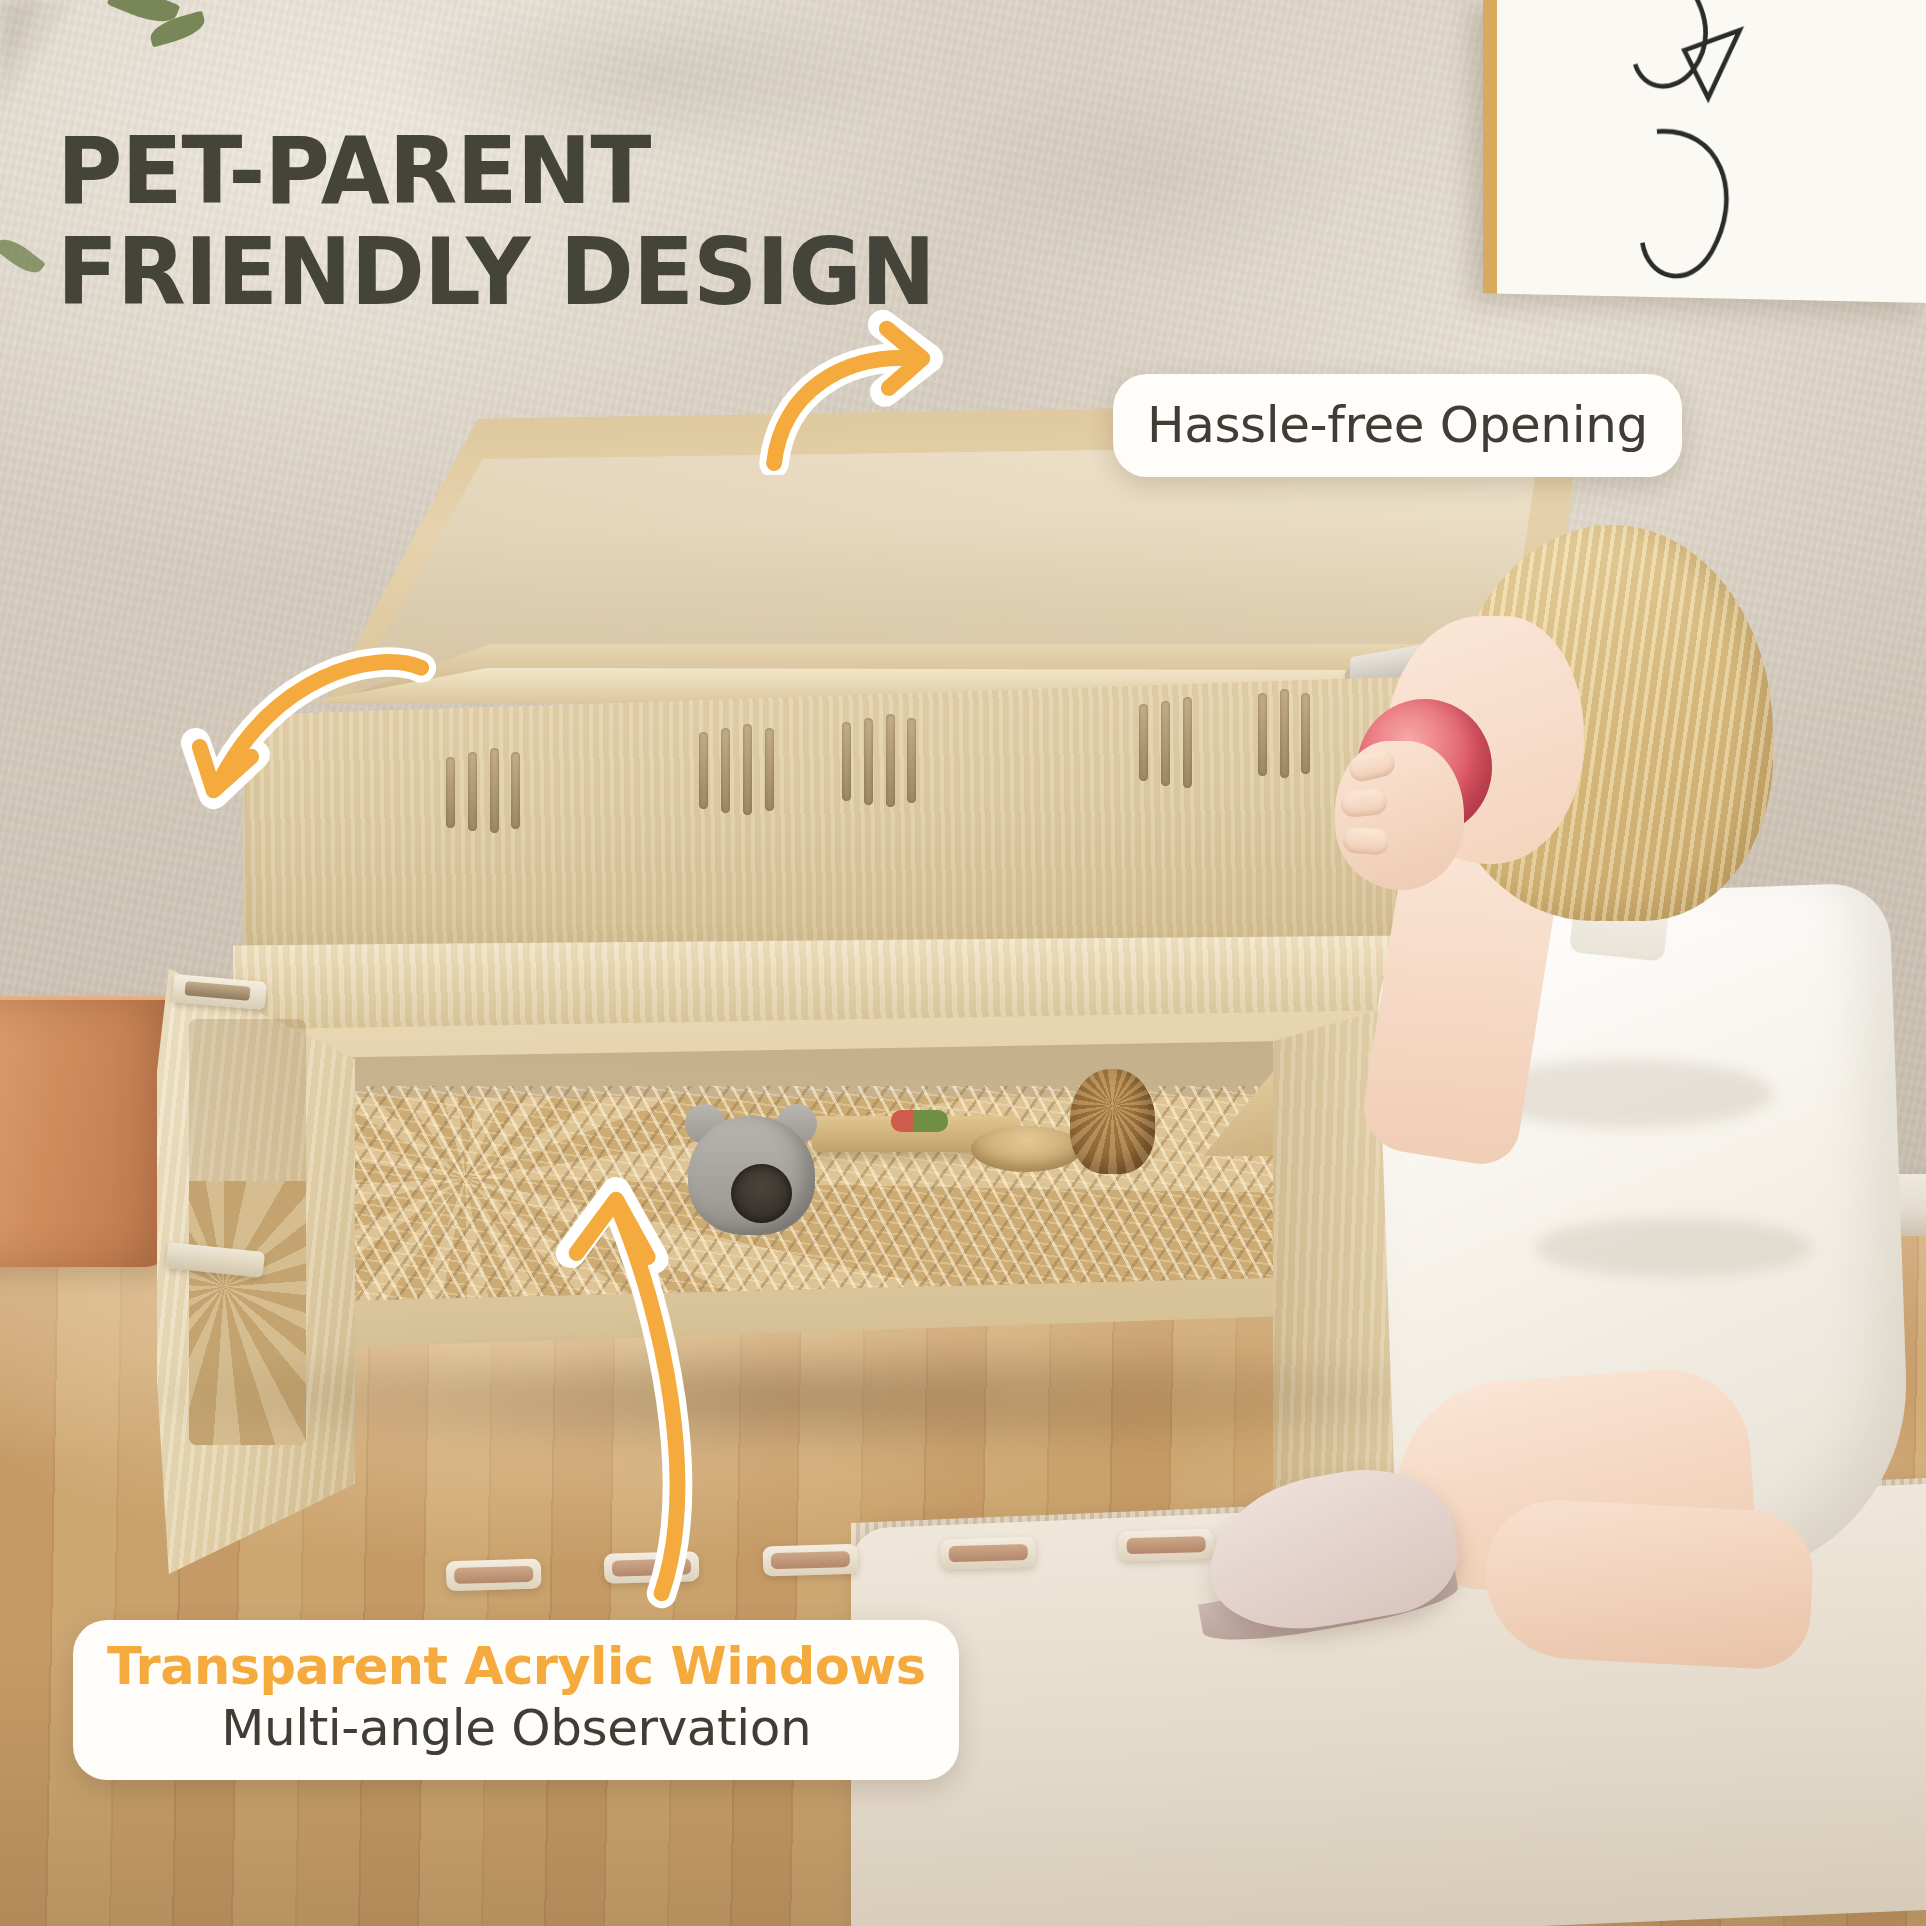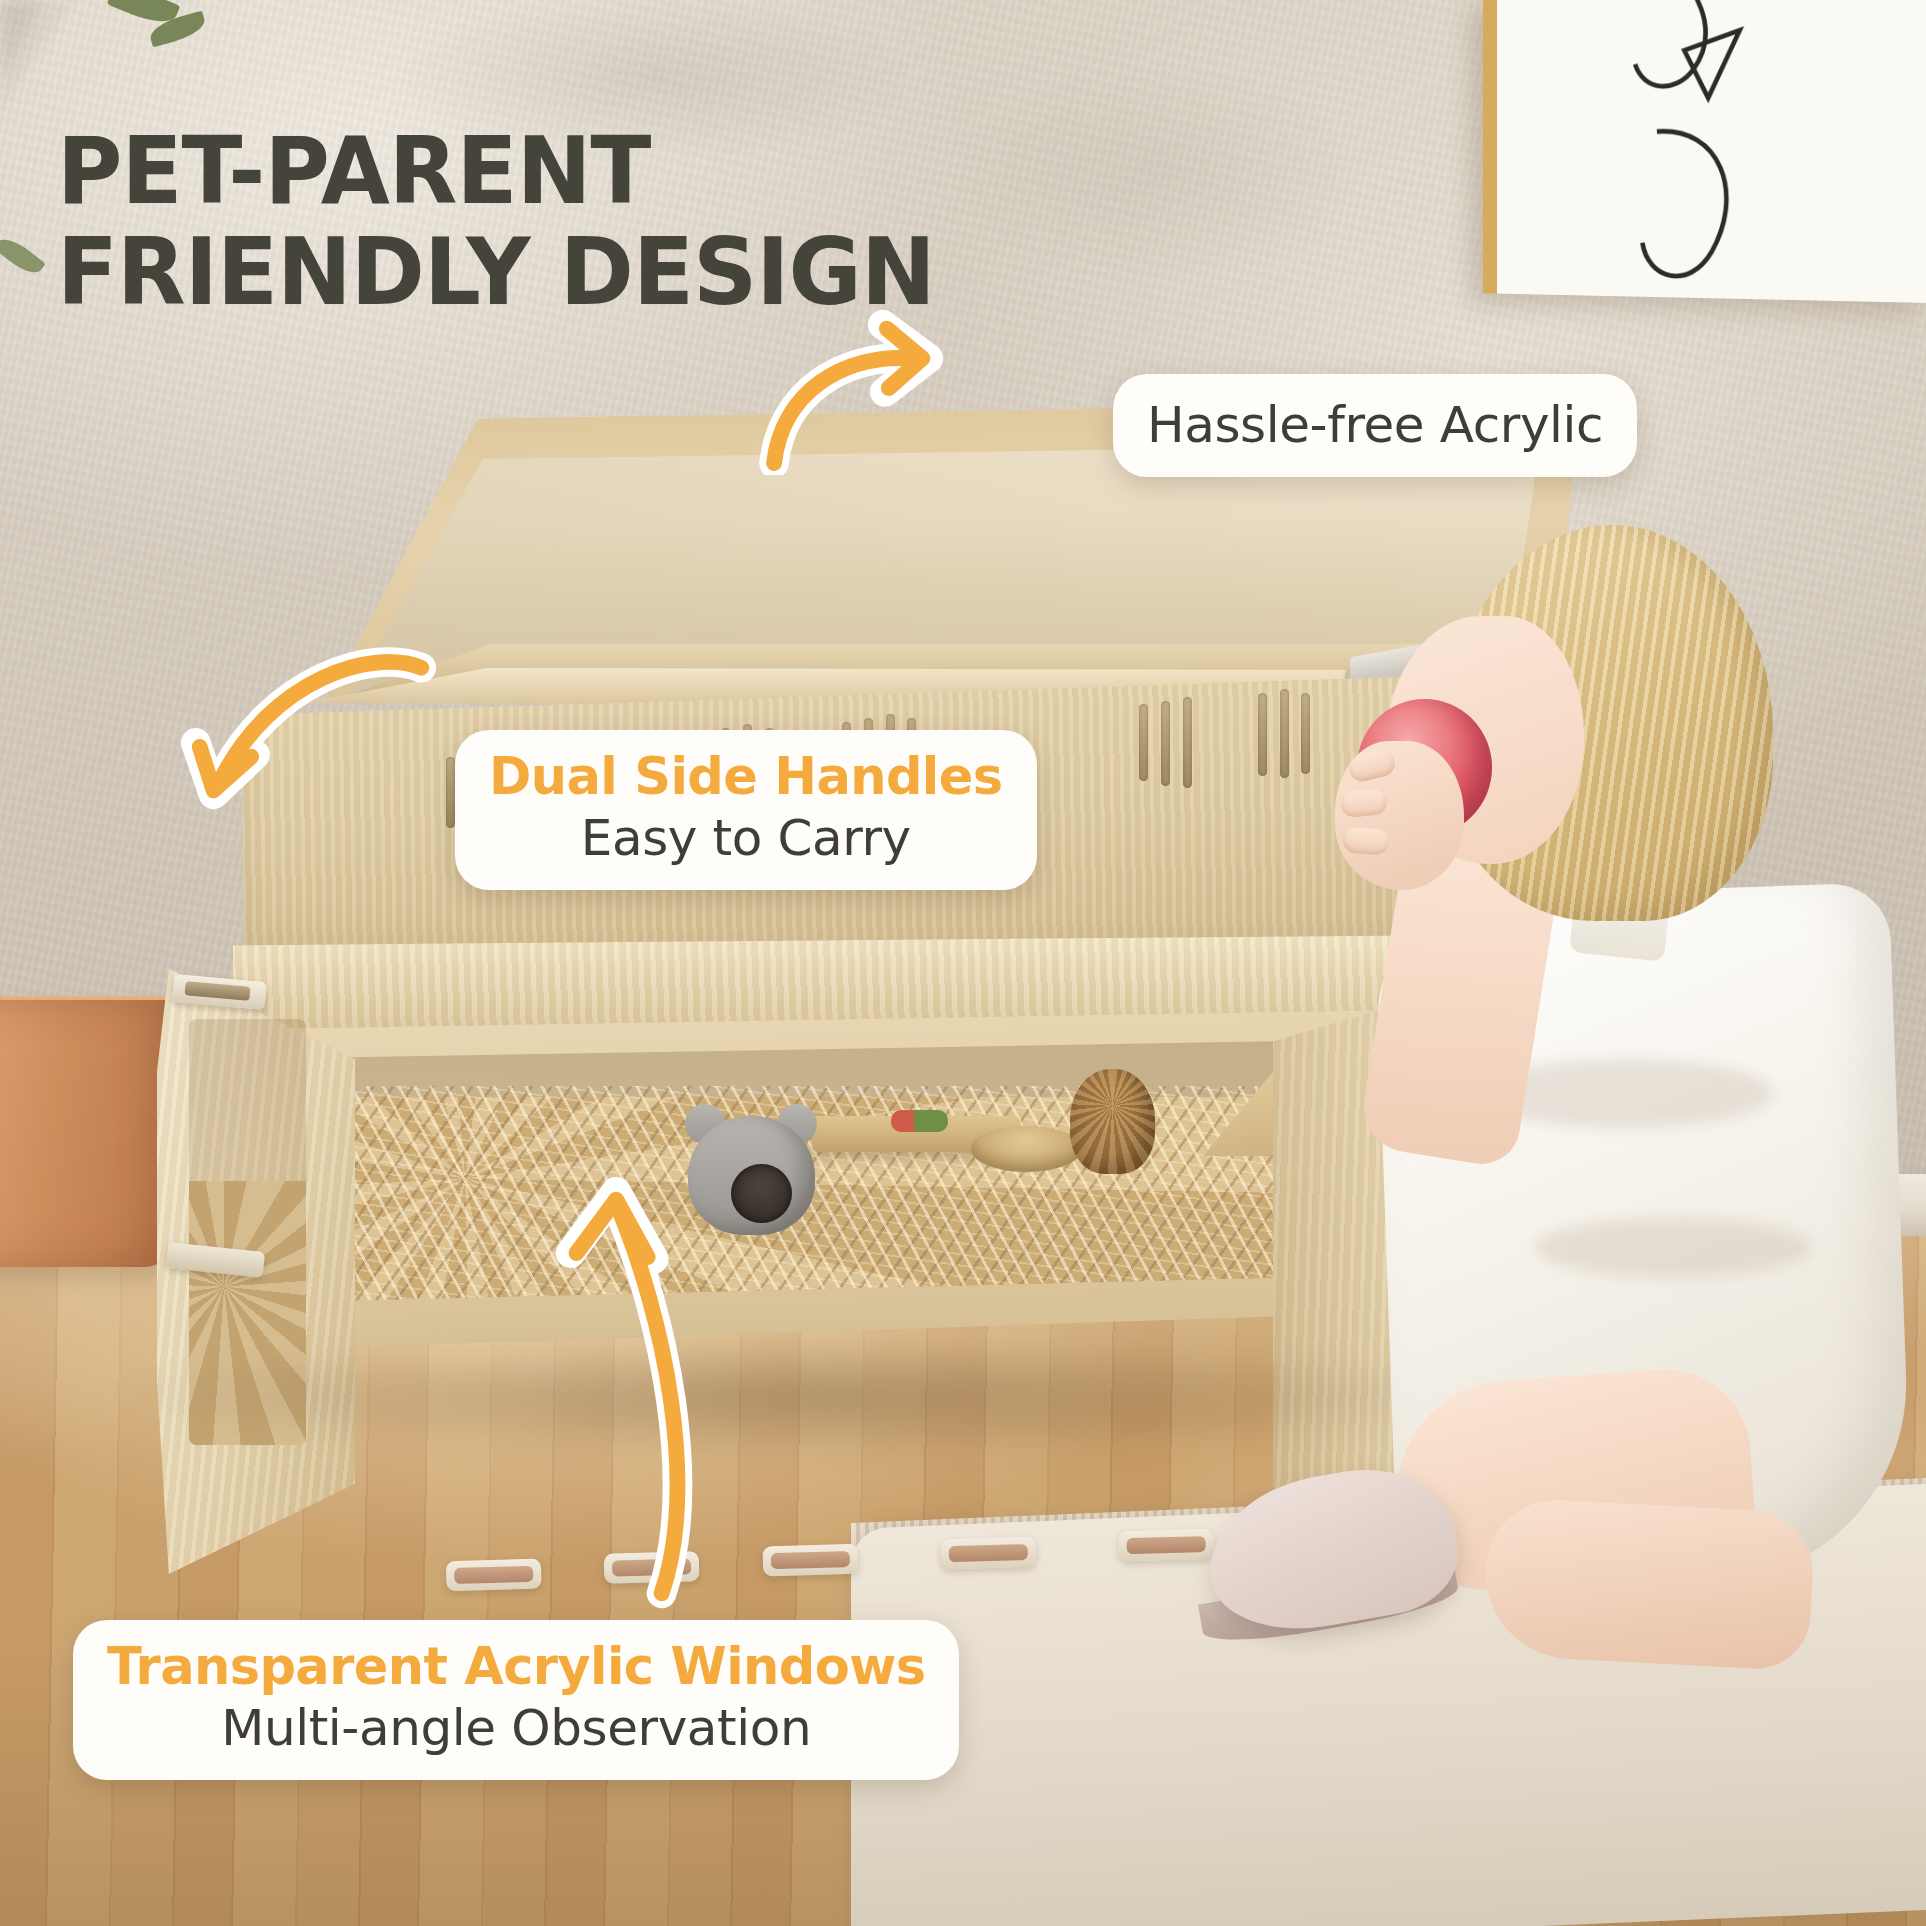--- a/index.html
+++ b/index.html
@@ -619,27 +619,23 @@
     </svg>
 
     <svg class="arrow-svg" style="left:515px;top:1168px;width:218px;height:455px;" viewBox="0 0 220 460">
       <path d="M148 430 C186 320 150 150 104 40" fill="none" stroke="#ffffff" stroke-width="30" stroke-linecap="round"></path>
       <path d="M56 86 L102 24 L140 92" fill="none" stroke="#ffffff" stroke-width="30" stroke-linecap="round" stroke-linejoin="round"></path>
       <path d="M148 430 C186 320 150 150 104 40" fill="none" stroke="#F4AA3C" stroke-width="16" stroke-linecap="round"></path>
       <path d="M62 86 L102 32 L134 90" fill="none" stroke="#F4AA3C" stroke-width="16" stroke-linecap="round" stroke-linejoin="round"></path>
     </svg>
 
     <div class="callout" id="co-top">
-      <div class="co-sub">Hassle-free Acrylic</div>
+      <div class="co-sub">Hassle-free Opening</div>
     </div>
 
-    <div class="callout" id="co-mid">
-      <div class="co-title">Dual Side Handles</div>
-      <div class="co-sub">Easy to Carry</div>
-    </div>
 
     <div class="callout" id="co-bot">
       <div class="co-title">Transparent Acrylic Windows</div>
       <div class="co-sub">Multi-angle Observation</div>
     </div>
 
   </div>
 </div>
 
 

